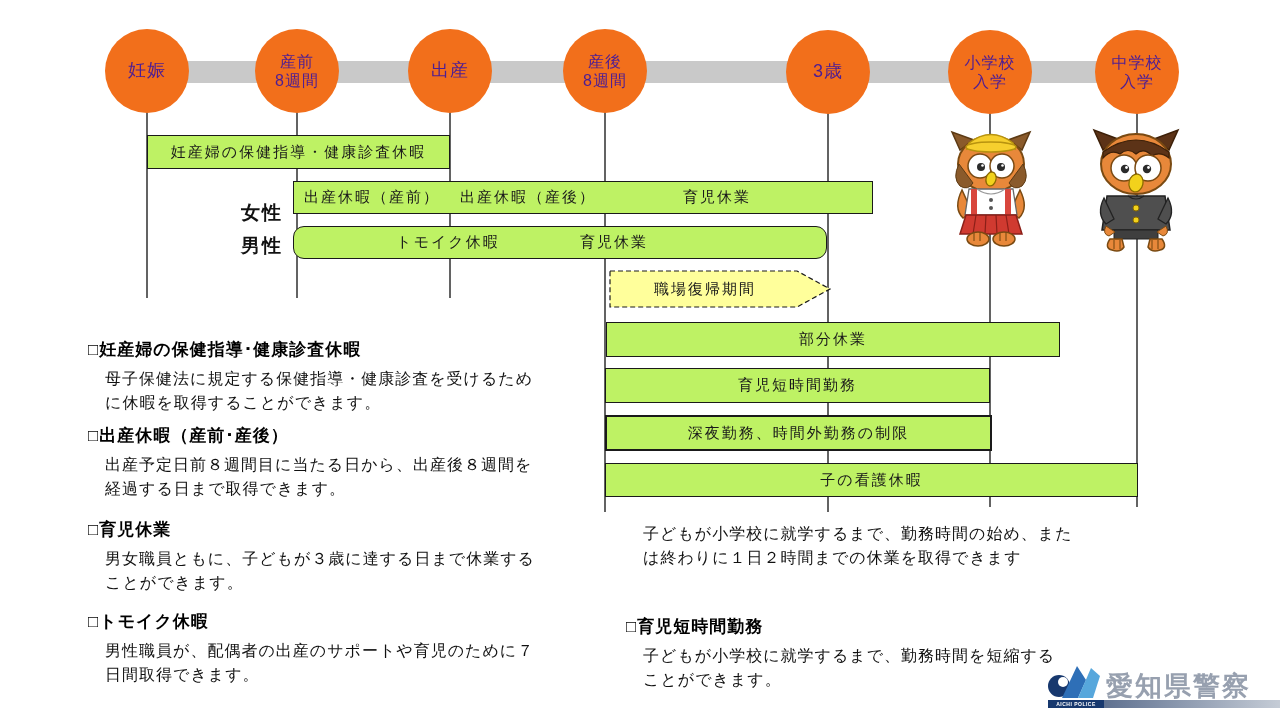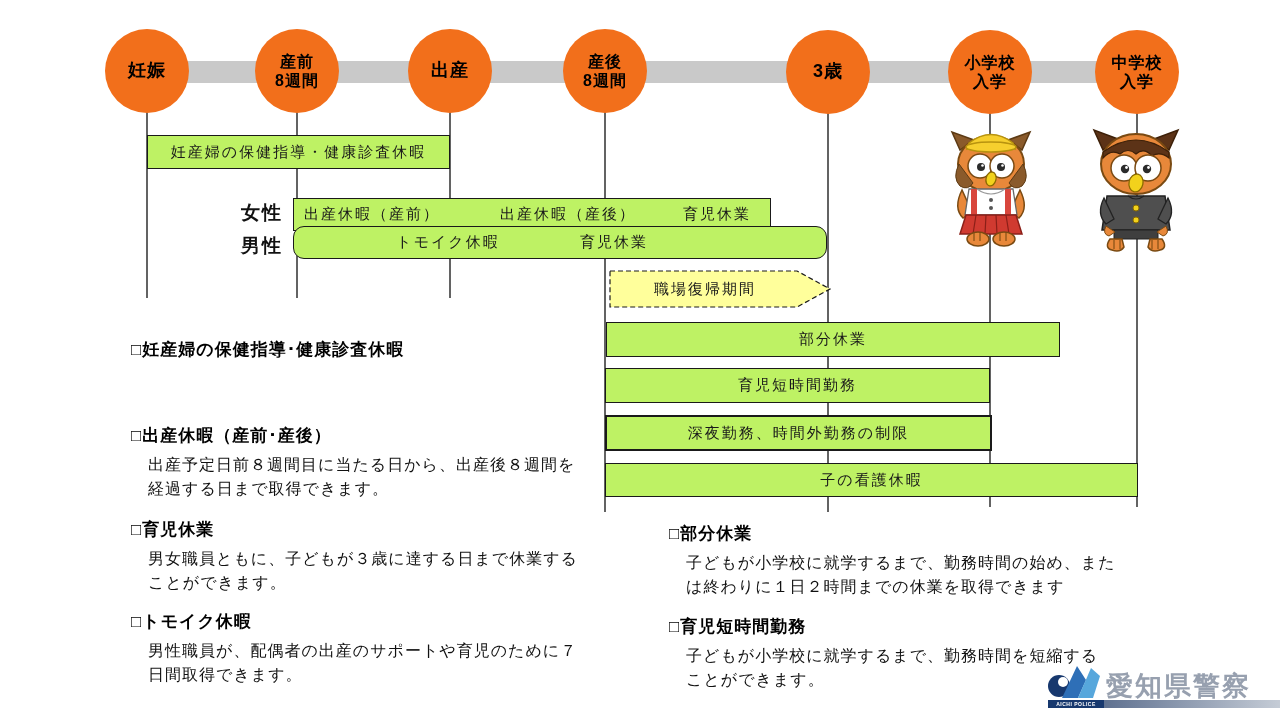--- a/index.html
+++ b/index.html
@@ -8,21 +8,21 @@
 
   
   .band{position:absolute;left:147px;top:61px;width:990px;height:22px;background:#C9C9C9;}
 
   
   .layer{position:absolute;left:0;top:0;width:1280px;height:720px;pointer-events:none;}
 
   
   .milestone{position:absolute;width:84px;height:84px;border-radius:50%;background:#F26F1B;
              display:flex;align-items:center;justify-content:center;text-align:center;
-             color:#000000;font-size:18px;font-weight:bold;letter-spacing:1px;
+             color:#4c1d95;font-size:18px;font-weight:normal;letter-spacing:1px;
              line-height:1.2;white-space:pre-line;}
   .milestone.two-line{font-size:16px;}
 
   
   .bar{position:absolute;background:#bef264;border:1px solid #1a1a1a;
        display:flex;align-items:center;justify-content:center;
        font-size:15px;letter-spacing:2px;box-sizing:border-box;}
   .bar .seg{position:absolute;top:0;height:100%;display:flex;align-items:center;
             transform:translateX(-50%);white-space:nowrap;}
   .bar.thick{border-width:2px;}
@@ -30,21 +30,21 @@
   .row-label{position:absolute;width:60px;text-align:right;font-size:19px;font-weight:bold;
              letter-spacing:2px;color:#111;}
 
   
   .arrow-wrap{position:absolute;left:605px;top:269px;width:232px;height:40px;}
   .arrow-wrap .arrow-label{position:absolute;left:0;top:0;width:200px;height:40px;
              display:flex;align-items:center;justify-content:center;
              font-size:15px;letter-spacing:2px;}
 
   
-  .desc{position:absolute;width:510px;margin-left:43px;}
+  .desc{position:absolute;width:510px;}
   .desc h3{margin:0 0 6px 0;font-size:17px;font-weight:bold;letter-spacing:1px;color:#000;}
   .desc .body{margin-left:17px;font-size:16px;line-height:24px;letter-spacing:1px;
               white-space:pre-line;color:#111;}
 
   
   .mascot{position:absolute;}
 
   
   .footer{position:absolute;left:1046px;top:660px;width:234px;height:52px;}
   .logo-mark{position:absolute;left:2px;top:2px;}
@@ -83,23 +83,23 @@
 8週間</div>
   <div class="milestone" style="left:786px;top:30px;">3歳</div>
   <div class="milestone two-line" style="left:948px;top:30px;">小学校
 入学</div>
   <div class="milestone two-line" style="left:1095px;top:30px;">中学校
 入学</div>
 
   <div class="bar" style="left:147px;top:135px;width:303px;height:34px;">妊産婦の保健指導・健康診査休暇</div>
 
   <div class="row-label" style="left:223px;top:200px;">女性</div>
-  <div class="bar" style="left:293px;top:198px;width:478px;height:33px;">
+  <div class="bar" style="left:293px;top:181px;width:580px;height:33px;">
     <span class="seg" style="left:78px;">出産休暇（産前）</span>
-    <span class="seg" style="left:234px;margin-left:40px;">出産休暇（産後）</span>
+    <span class="seg" style="left:234px;">出産休暇（産後）</span>
     <span class="seg" style="left:423px;">育児休業</span>
   </div>
 
   <div class="row-label" style="left:223px;top:233px;">男性</div>
   <div class="bar" style="left:293px;top:226px;width:534px;height:33px;border-radius:11px;">
     <span class="seg" style="left:154px;">トモイク休暇</span>
     <span class="seg" style="left:320px;">育児休業</span>
   </div>
 
   <div class="arrow-wrap">
@@ -165,39 +165,40 @@
     <rect x="22" y="106" width="44" height="9" fill="#3F3F3F" stroke="#222"></rect>
     <path d="M14,102 q-4,8 3,10 l6,-4 z" fill="#E8883A" stroke="#7A4A12"></path>
     <path d="M74,102 q4,8 -3,10 l-6,-4 z" fill="#E8883A" stroke="#7A4A12"></path>
     <path d="M18,115 q-6,9 2,11 q8,3 12,-3 l-2,-8 z" fill="#E8883A" stroke="#7A4A12" stroke-width="1.5"></path>
     <path d="M70,115 q6,9 -2,11 q-8,3 -12,-3 l2,-8 z" fill="#E8883A" stroke="#7A4A12" stroke-width="1.5"></path>
     <path d="M22,116 v9 M28,116 v9 M60,116 v9 M66,116 v9" stroke="#7A4A12" stroke-width="1.1"></path>
   </svg>
 
   <div class="desc" style="left:88px;top:338px;">
     <h3>□妊産婦の保健指導･健康診査休暇</h3>
+    <div class="body">母子保健法に規定する保健指導・健康診査を受けるため
+に休暇を取得することができます。</div>
   </div>
   <div class="desc" style="left:88px;top:424px;">
     <h3>□出産休暇（産前･産後）</h3>
     <div class="body">出産予定日前８週間目に当たる日から、出産後８週間を
 経過する日まで取得できます。</div>
   </div>
   <div class="desc" style="left:88px;top:518px;">
     <h3>□育児休業</h3>
     <div class="body">男女職員ともに、子どもが３歳に達する日まで休業する
 ことができます。</div>
   </div>
   <div class="desc" style="left:88px;top:610px;">
     <h3>□トモイク休暇</h3>
     <div class="body">男性職員が、配偶者の出産のサポートや育児のために７
 日間取得できます。</div>
   </div>
 
   <div class="desc" style="left:626px;top:522px;width:545px;">
-    <h3>□部分休業</h3>
     <div class="body">子どもが小学校に就学するまで、勤務時間の始め、また
 は終わりに１日２時間までの休業を取得できます</div>
   </div>
   <div class="desc" style="left:626px;top:615px;width:545px;">
     <h3>□育児短時間勤務</h3>
     <div class="body">子どもが小学校に就学するまで、勤務時間を短縮する
 ことができます。</div>
   </div>
 
   <div class="footer">

